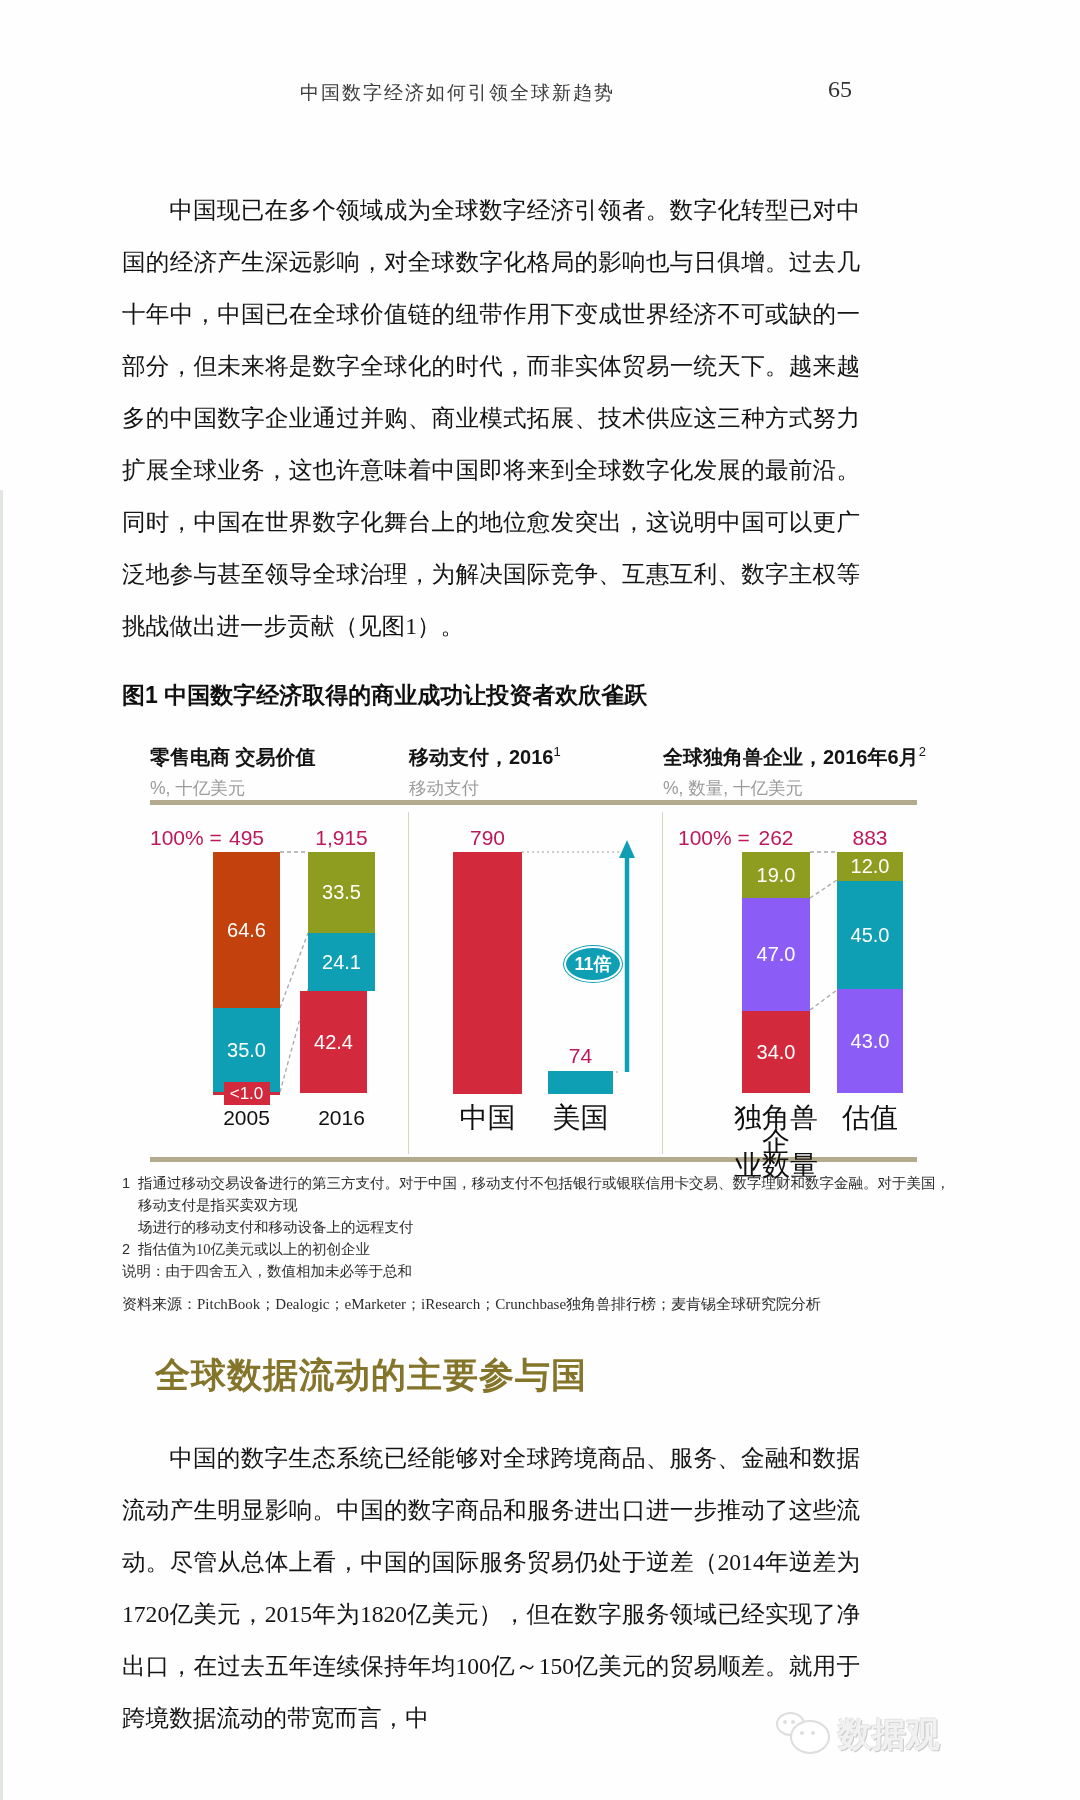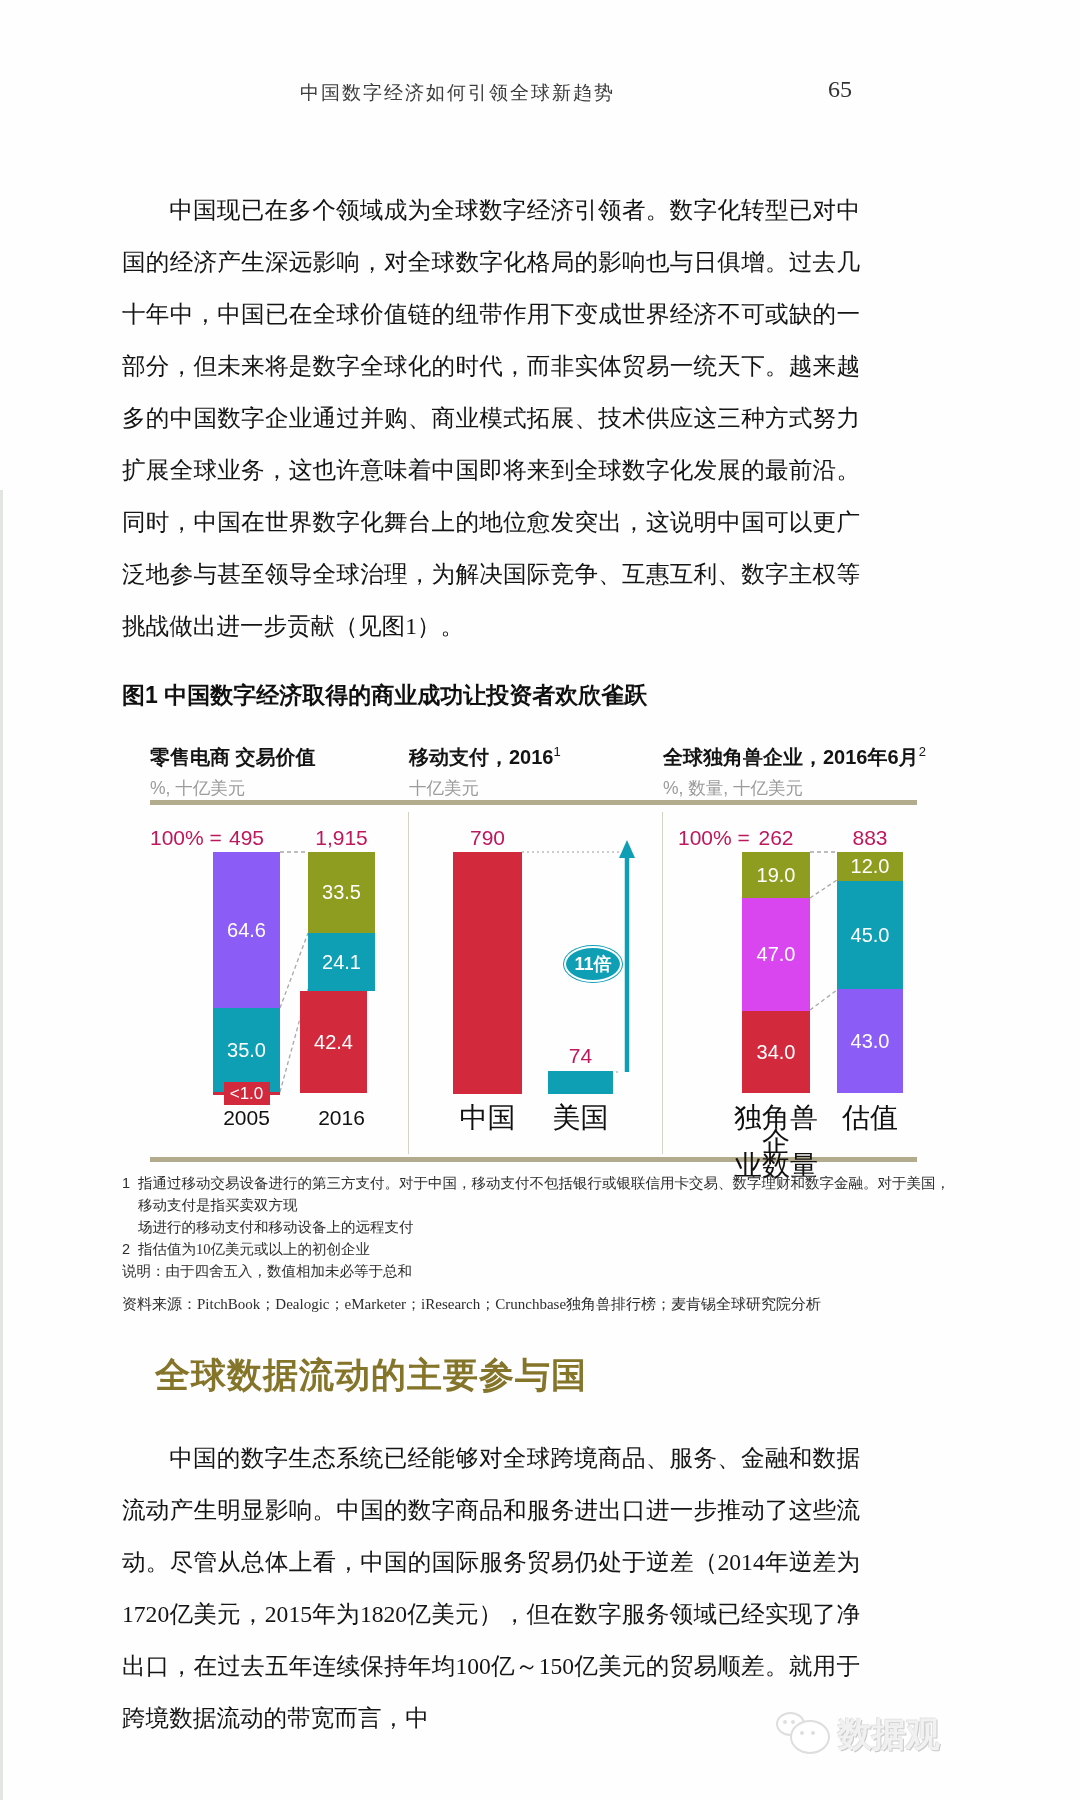--- a/index.html
+++ b/index.html
@@ -84,21 +84,21 @@
 
   <div class="figure">
     <h3 class="fig-title">图1 中国数字经济取得的商业成功让投资者欢欣雀跃</h3>
 
     <div class="ph ph1">
       <div class="ph-title"><span>零售电商 交易价值</span><sup></sup></div>
       <div class="ph-sub">%, 十亿美元</div>
     </div>
     <div class="ph ph2">
       <div class="ph-title"><span>移动支付，2016</span><sup>1</sup></div>
-      <div class="ph-sub">十亿美元</div>
+      <div class="ph-sub">移动支付</div>
     </div>
     <div class="ph ph3">
       <div class="ph-title"><span>全球独角兽企业，2016年6月</span><sup>2</sup></div>
       <div class="ph-sub">%, 数量, 十亿美元</div>
     </div>
 
     <div id="chart-canvas">
       <div class="rule rule-top"></div>
       <div class="rule rule-bot"></div>
       <div class="vsep vs1"></div>
@@ -117,40 +117,40 @@
           <line x1="372" y1="52" x2="470" y2="52"></line>
           <line x1="456" y1="272" x2="470" y2="272"></line>
         </g>
         <line x1="477" y1="272" x2="477" y2="56" stroke-width="4.5" style="stroke:var(--bar-teal)"></line>
         <polygon points="469,58 485,58 477,40" style="fill:var(--bar-teal)"></polygon>
       </svg>
 
       <div class="ellipse-badge">11倍</div>
     <div class="c-total" style="left: 0px; top: 26px;">100% =</div>
         <div class="c-total ctr" style="left: 63px; top: 26px; width: 67px;">495</div>
-        <div class="seg" style="left: 63px; top: 52px; width: 67px; height: 156px; background: #8b5cf6;">64.6</div>
+        <div class="seg" style="left: 63px; top: 52px; width: 67px; height: 156px; background: #c2410c;">64.6</div>
         <div class="seg" style="left: 63px; top: 208px; width: 67px; height: 84px; background: rgb(14, 159, 181);">35.0</div>
         <div class="seg" style="left: 63px; top: 292px; width: 67px; height: 3px; background: rgb(210, 41, 60);"></div>
         <div class="badge" style="left: 73.5px; top: 282px;">&lt;1.0</div>
         <div class="xlab" style="left: 43px; top: 306px; width: 107px;">2005</div>
         <div class="c-total ctr" style="left: 158px; top: 26px; width: 67px;">1,915</div>
         <div class="seg" style="left: 158px; top: 52px; width: 67px; height: 81px; background: rgb(142, 157, 31);">33.5</div>
         <div class="seg" style="left: 158px; top: 133px; width: 67px; height: 58px; background: rgb(14, 159, 181);">24.1</div>
         <div class="seg" style="left: 150px; top: 191px; width: 67px; height: 102px; background: rgb(210, 41, 60);">42.4</div>
         <div class="xlab" style="left: 138px; top: 306px; width: 107px;">2016</div>
         <div class="c-total ctr" style="left: 303px; top: 26px; width: 69px;">790</div>
         <div class="seg" style="left: 303px; top: 52px; width: 69px; height: 242px; background: rgb(210, 41, 60);"></div>
         <div class="xlab xlab-serif" style="left: 283px; top: 306px; width: 109px;">中国</div>
         <div class="c-total ctr" style="left: 398px; top: 244px; width: 65px;">74</div>
         <div class="seg" style="left: 398px; top: 271px; width: 65px; height: 23px; background: rgb(14, 159, 181);"></div>
         <div class="xlab xlab-serif" style="left: 378px; top: 306px; width: 105px;">美国</div>
         <div class="c-total" style="left: 528px; top: 26px;">100% =</div>
         <div class="c-total ctr" style="left: 592px; top: 26px; width: 68px;">262</div>
         <div class="seg" style="left: 592px; top: 52px; width: 68px; height: 46px; background: rgb(142, 157, 31);">19.0</div>
-        <div class="seg" style="left: 592px; top: 98px; width: 68px; height: 113px; background: #d946ef;">47.0</div>
+        <div class="seg" style="left: 592px; top: 98px; width: 68px; height: 113px; background: #8b5cf6;">47.0</div>
         <div class="seg" style="left: 592px; top: 211px; width: 68px; height: 82px; background: rgb(210, 41, 60);">34.0</div>
         <div class="xlab xlab-serif" style="left: 572px; top: 306px; width: 108px;">独角兽企
 业数量</div>
         <div class="c-total ctr" style="left: 687px; top: 26px; width: 66px;">883</div>
         <div class="seg" style="left: 687px; top: 52px; width: 66px; height: 29px; background: rgb(142, 157, 31);">12.0</div>
         <div class="seg" style="left: 687px; top: 81px; width: 66px; height: 108px; background: rgb(14, 159, 181);">45.0</div>
         <div class="seg" style="left: 687px; top: 189px; width: 66px; height: 104px; background: #8b5cf6;">43.0</div>
         <div class="xlab xlab-serif" style="left: 667px; top: 306px; width: 106px;">估值</div>
       </div>
 

